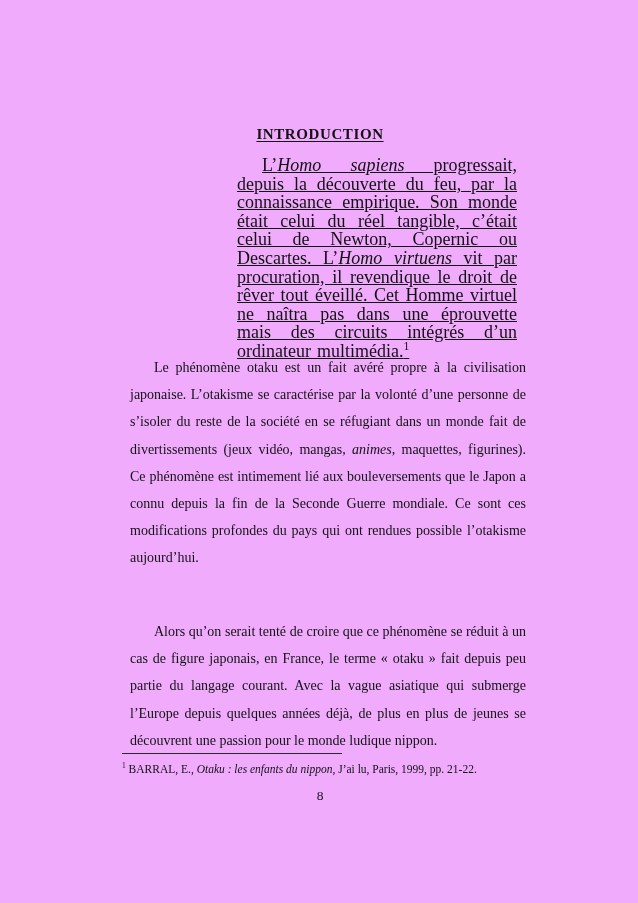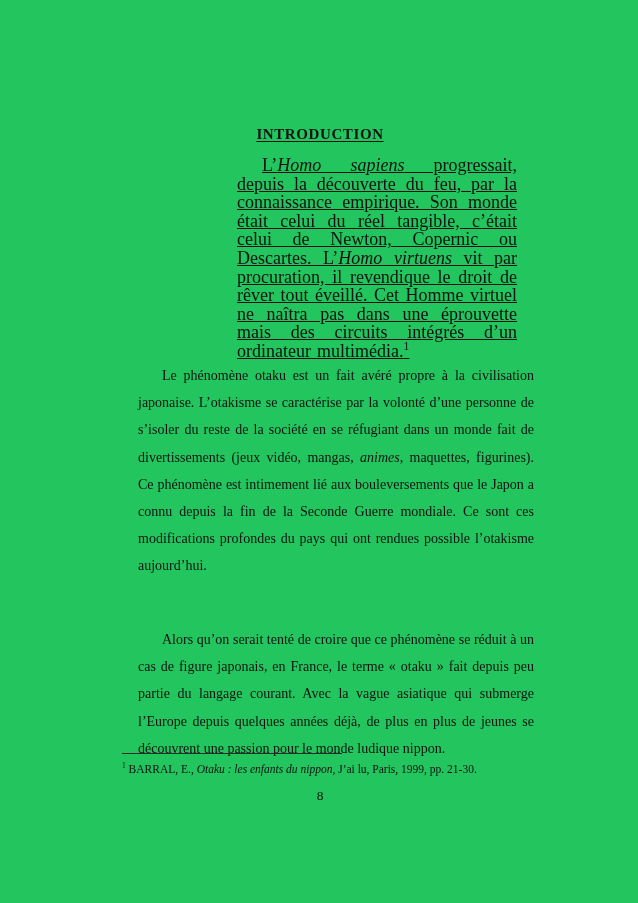--- a/index.html
+++ b/index.html
@@ -4,21 +4,21 @@
 <style>
   html, body {
     margin: 0;
     padding: 0;
     background: #ffffff;
   }
   .page {
     position: relative;
     width: 638px;
     height: 903px;
-    background: #22c55e;
+    background: #f0abfc;
     font-family: "Liberation Serif", "DejaVu Serif", serif;
     color: #121212;
     overflow: hidden;
   }
   .doc-title {
     position: absolute;
     top: 126px;
     left: 122px;
     width: 396px;
     margin: 0;
@@ -39,21 +39,21 @@
     line-height: 18.6px;
     text-align: justify;
     text-indent: 25px;
     word-spacing: 1.5px;
     text-decoration: underline;
   }
   .body-para {
     position: absolute;
     left: 122px;
     width: 396px;
-    margin: 16px;
+    margin: 8px;
     font-size: 14px;
     line-height: 27.2px;
     text-align: justify;
     text-indent: 24px;
   }
   .para-1 { top: 346px; }
   .para-2 { top: 610px; }
   .footnote-rule {
     position: absolute;
     top: 753px;
@@ -98,17 +98,17 @@
   <h1 class="doc-title">INTRODUCTION</h1>
 
   <p class="quote-block"><span>L’</span><i>Homo sapiens</i><span> progressait, depuis la découverte du feu, par la connaissance empirique. Son monde était celui du réel tangible, c’était celui de Newton, Copernic ou Descartes. L’</span><i>Homo virtuens</i><span> vit par procuration, il revendique le droit de rêver tout éveillé. Cet Homme virtuel ne naîtra pas dans une éprouvette mais des circuits intégrés d’un ordinateur multimédia.</span><sup>1</sup></p>
 
   <p class="body-para para-1"><span>Le phénomène otaku est un fait avéré propre à la civilisation japonaise. L’otakisme se caractérise par la volonté d’une personne de s’isoler du reste de la société en se réfugiant dans un monde fait de divertissements (jeux vidéo, mangas, </span><i>animes</i><span>, maquettes, figurines). Ce phénomène est intimement lié aux bouleversements que le Japon a connu depuis la fin de la Seconde Guerre mondiale. Ce sont ces modifications profondes du pays qui ont rendues possible l’otakisme aujourd’hui.</span></p>
 
   <p class="body-para para-2"><span>Alors qu’on serait tenté de croire que ce phénomène se réduit à un cas de figure japonais, en France, le terme «&nbsp;otaku&nbsp;» fait depuis peu partie du langage courant. Avec la vague asiatique qui submerge l’Europe depuis quelques années déjà, de plus en plus de jeunes se découvrent une passion pour le monde ludique nippon.</span></p>
 
   <hr class="footnote-rule">
 
-  <p class="footnote"><sup>1</sup><span> BARRAL, E., </span><i>Otaku : les enfants du nippon</i><span>, J’ai lu, Paris, 1999, pp. 21-30.</span></p>
+  <p class="footnote"><sup>1</sup><span> BARRAL, E., </span><i>Otaku : les enfants du nippon</i><span>, J’ai lu, Paris, 1999, pp. 21-22.</span></p>
 
   <p class="page-number">8</p>
 
 </div>
 
 </body></html>

